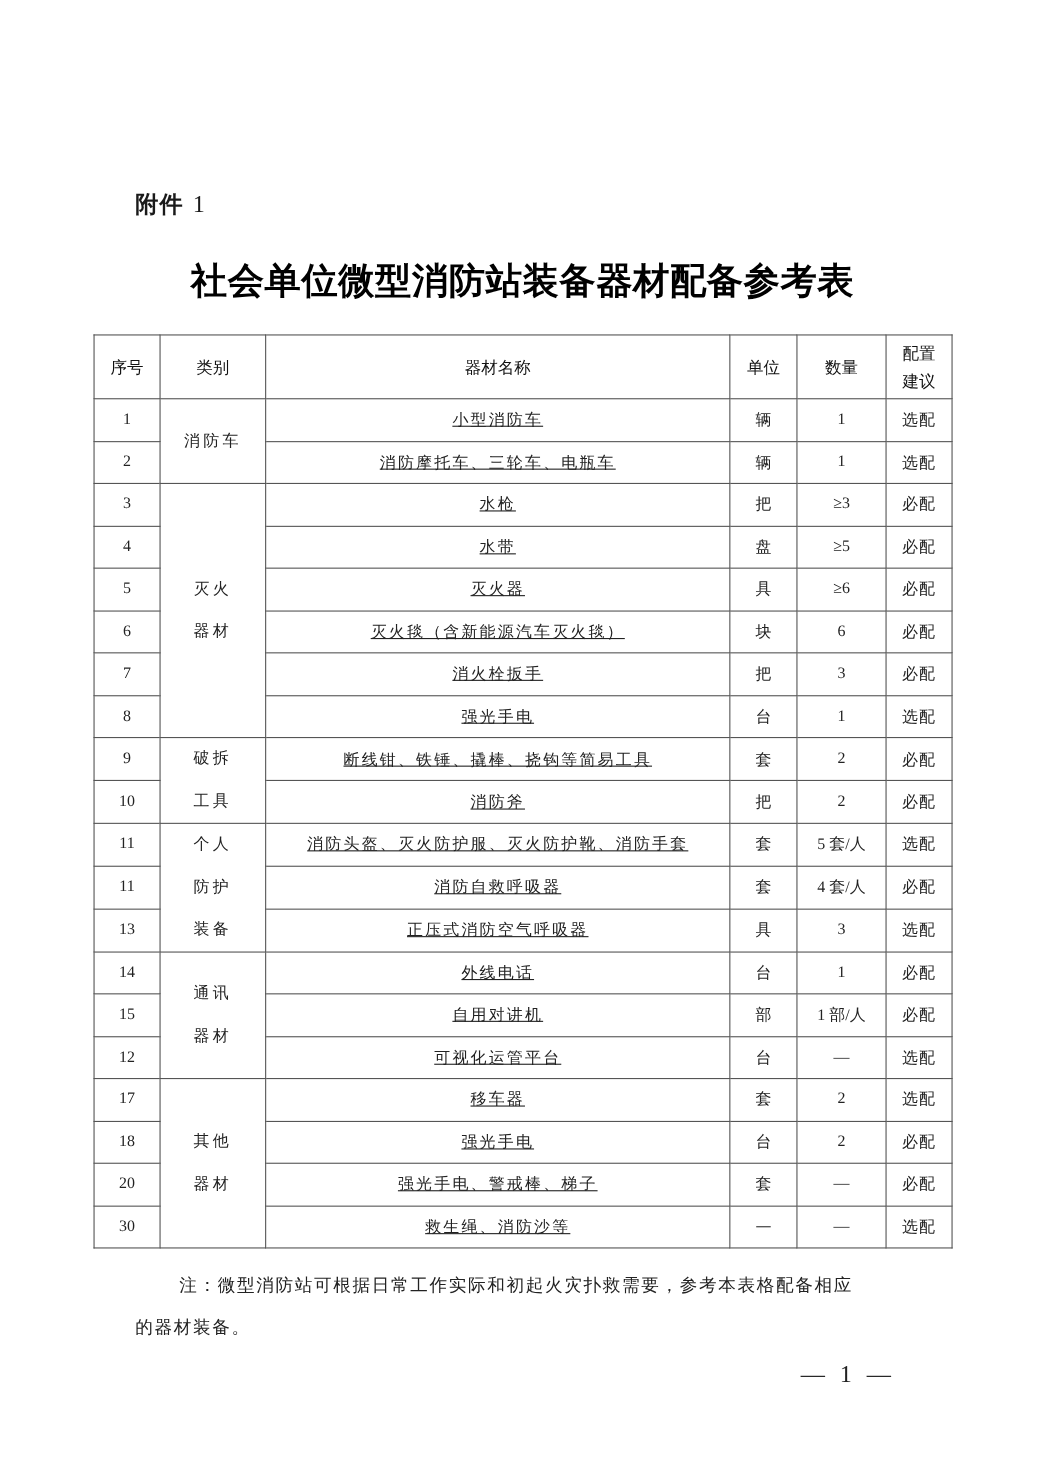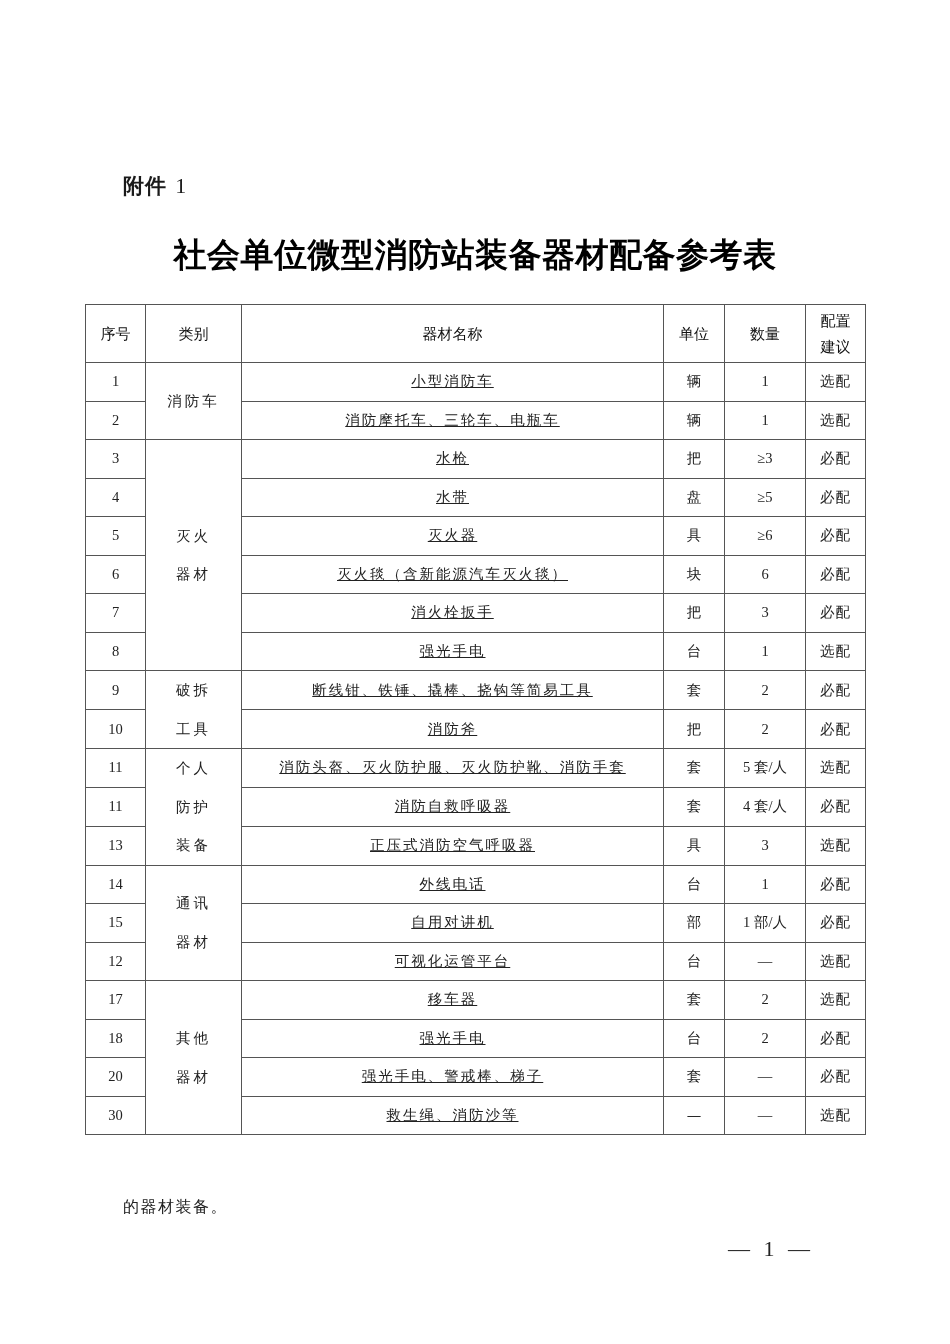--- a/index.html
+++ b/index.html
@@ -261,17 +261,17 @@
       <td class="idx">30</td>
       <td class="name">救生绳、消防沙等</td>
       <td class="unit">—</td>
       <td class="qty-num">—</td>
       <td class="sugg">选配</td>
     </tr>
   </tbody>
 </table>
 
 <div class="note">
-  <span class="indent"></span><br>
+  <span class="indent"></span><span>注：微型消防站可根据日常工作实际和初起火灾扑救需要，参考本表格配备相应</span><br>
   <span>的器材装备。</span>
 </div>
 
 <div class="page-num">— 1 —</div>
 
 </body></html>

